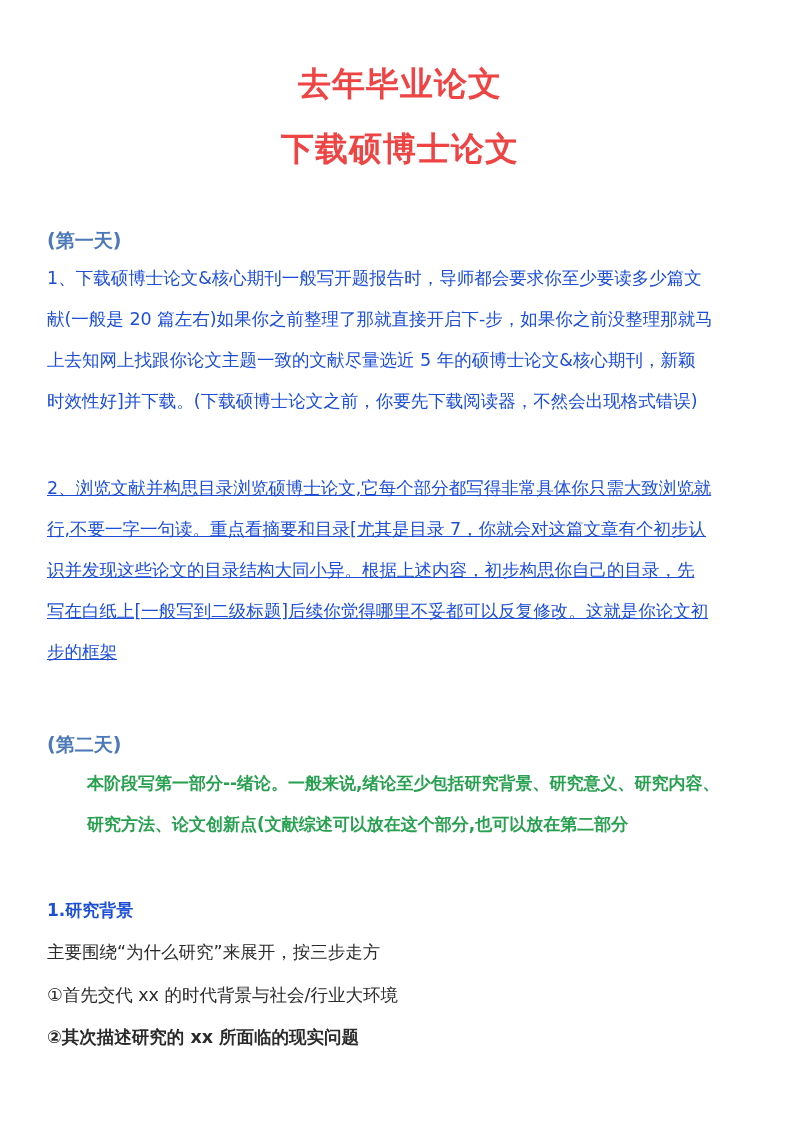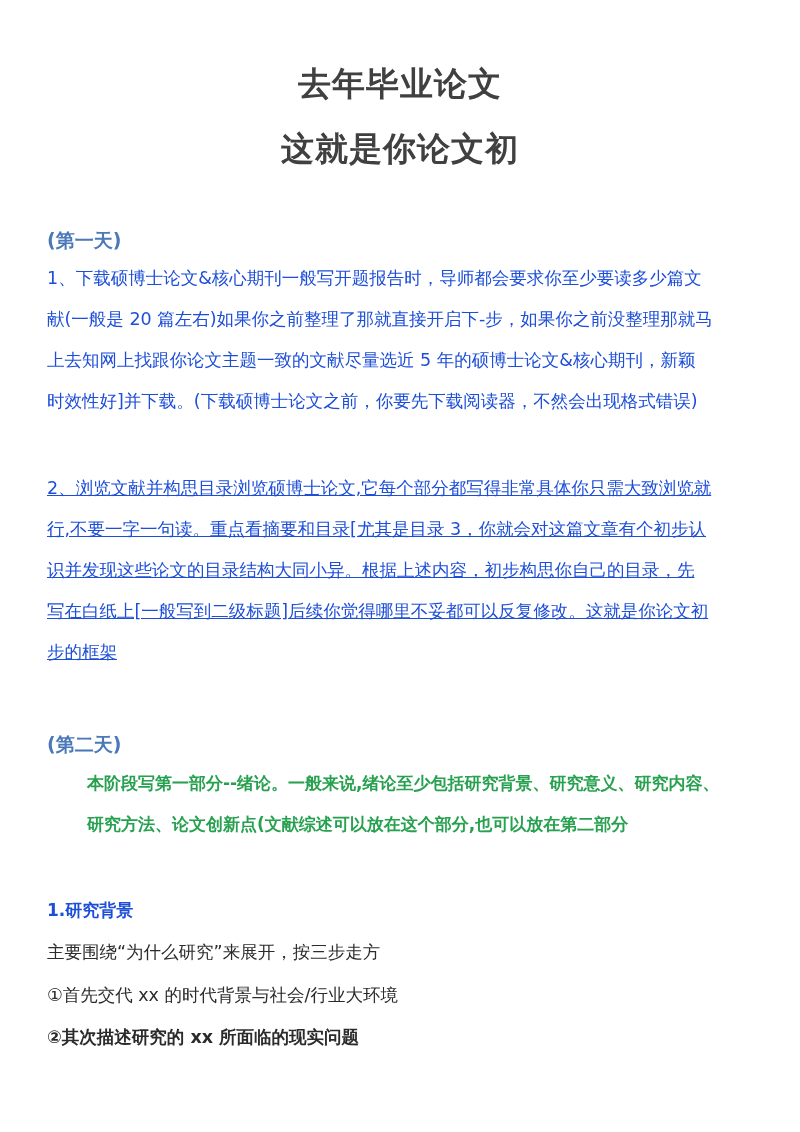--- a/index.html
+++ b/index.html
@@ -3,21 +3,21 @@
 <meta charset="utf-8">
 <style>
   html, body { margin: 0; padding: 0; }
   body {
     width: 800px; height: 1132px; background: #ffffff; overflow: hidden;
     font-family: "DejaVu Sans", "Liberation Sans", sans-serif; color: #2a2a2a;
     position: relative;
   }
   .title {
     position: absolute; left: 0; width: 800px; text-align: center;
-    font-weight: bold; font-size: 33px; color: #404040; letter-spacing: 1px;
+    font-weight: bold; font-size: 33px; color: #ef4444; letter-spacing: 1px;
   }
   .t1 { top: 62px; }
   .t2 { top: 127px; }
   .day {
     position: absolute; left: 47px; font-size: 19px; font-weight: bold; color: #4a78b8;
   }
   .para {
     position: absolute; left: 47px; width: 712px; font-size: 17.5px;
     line-height: 41px; color: #1d4ed8; text-align: justify;
   }
@@ -32,34 +32,34 @@
   }
   .item {
     position: absolute; left: 47px; font-size: 17.5px; color: #2b2b2b; white-space: nowrap;
   }
 </style>
 </head>
 <body>
 
 <div>
   <div class="title t1">去年毕业论文</div>
-  <div class="title t2">这就是你论文初</div>
+  <div class="title t2">下载硕博士论文</div>
 
   <div class="day" style="top:228px;">(第一天)</div>
 
   <div class="para" style="top:258px;">
     <span class="line">1、下载硕博士论文&amp;核心期刊一般写开题报告时，导师都会要求你至少要读多少篇文</span>
     <span class="line">献(一般是 20 篇左右)如果你之前整理了那就直接开启下-步，如果你之前没整理那就马</span>
     <span class="line">上去知网上找跟你论文主题一致的文献尽量选近 5 年的硕博士论文&amp;核心期刊，新颖</span>
     <span class="line">时效性好]并下载。(下载硕博士论文之前，你要先下载阅读器，不然会出现格式错误)</span>
   </div>
 
   <div class="para" style="top:468px;text-decoration:underline;">
     <span class="line">2、浏览文献并构思目录浏览硕博士论文,它每个部分都写得非常具体你只需大致浏览就</span>
-    <span class="line">行,不要一字一句读。重点看摘要和目录[尤其是目录 3，你就会对这篇文章有个初步认</span>
+    <span class="line">行,不要一字一句读。重点看摘要和目录[尤其是目录 7，你就会对这篇文章有个初步认</span>
     <span class="line">识并发现这些论文的目录结构大同小异。根据上述内容，初步构思你自己的目录，先</span>
     <span class="line">写在白纸上[一般写到二级标题]后续你觉得哪里不妥都可以反复修改。这就是你论文初</span>
     <span class="line">步的框架</span>
   </div>
 
   <div class="day" style="top:732px;">(第二天)</div>
 
   <div class="green" style="top:763px;">
     <span class="line">本阶段写第一部分--绪论。一般来说,绪论至少包括研究背景、研究意义、研究内容、</span>
     <span class="line">研究方法、论文创新点(文献综述可以放在这个部分,也可以放在第二部分</span>

